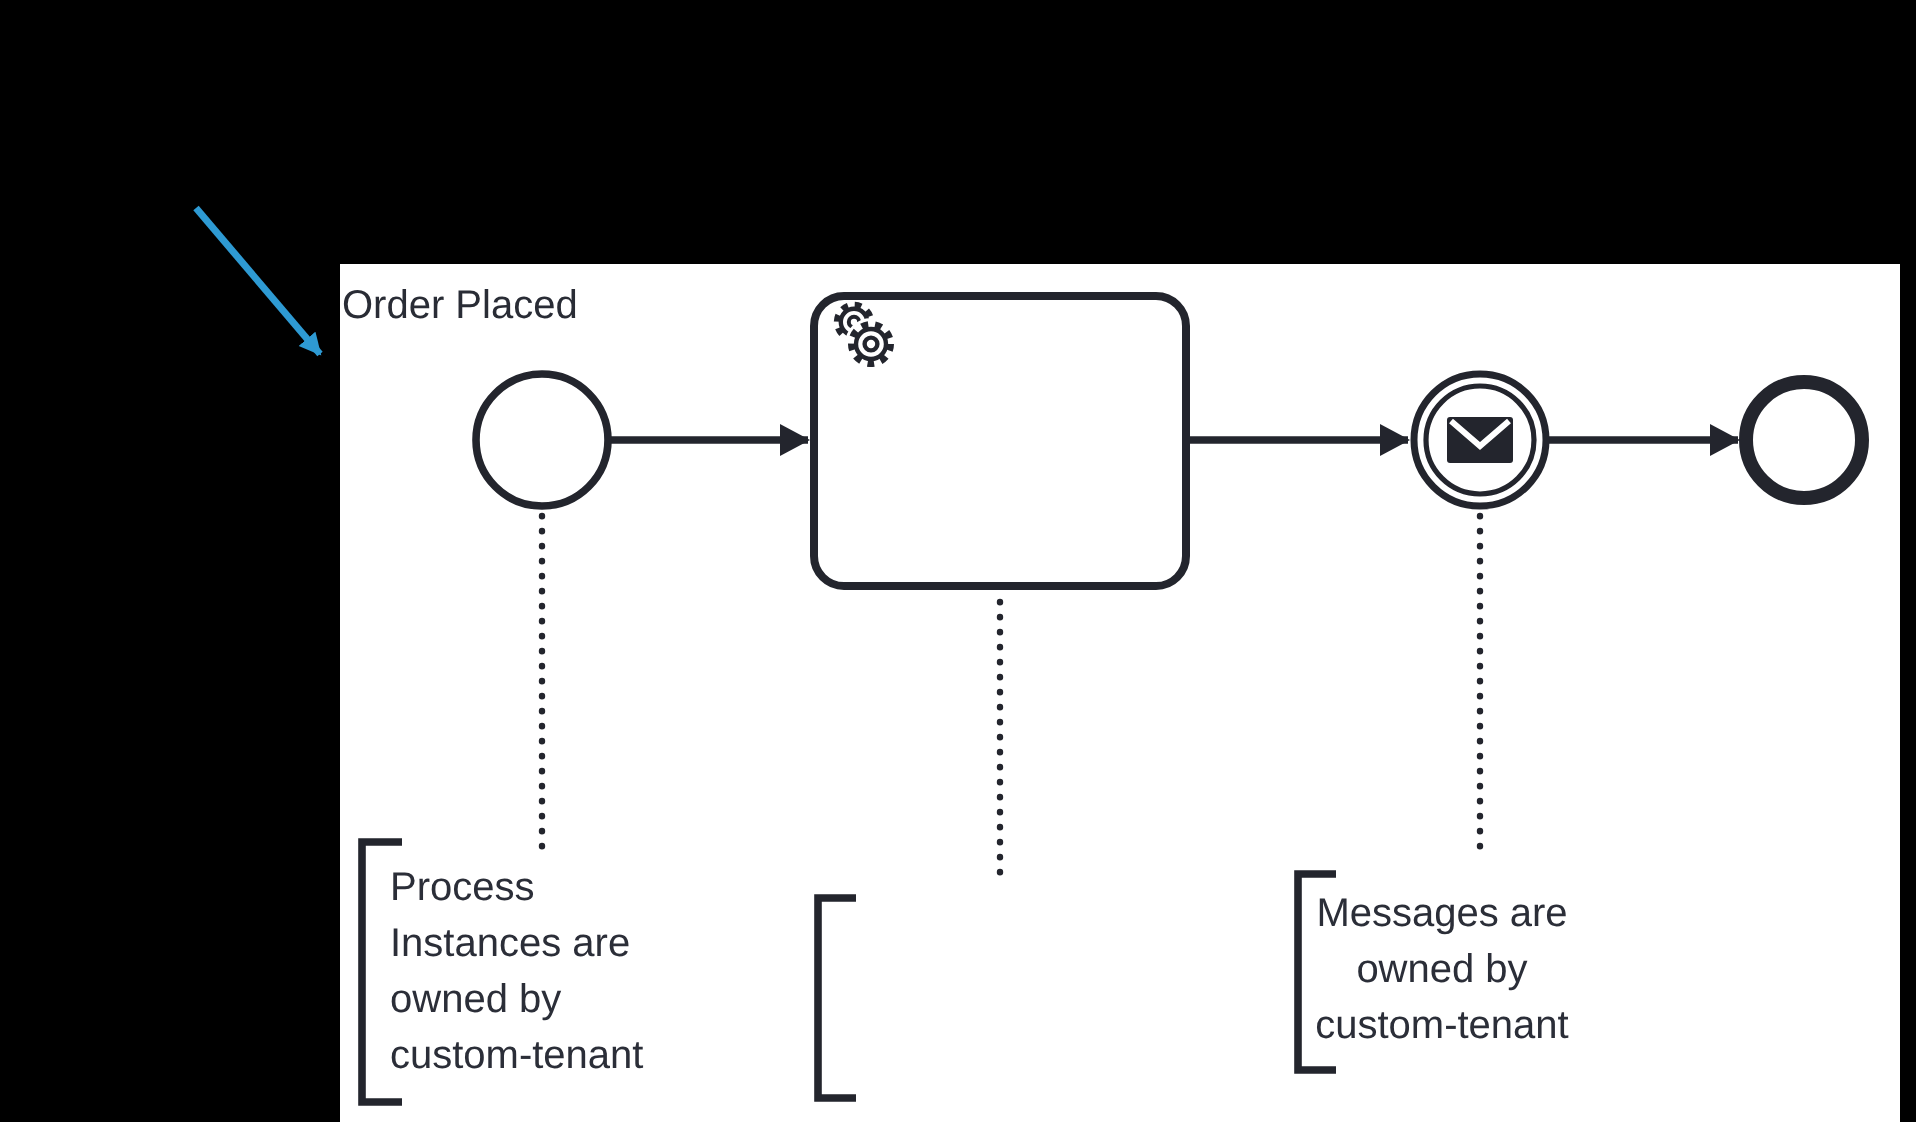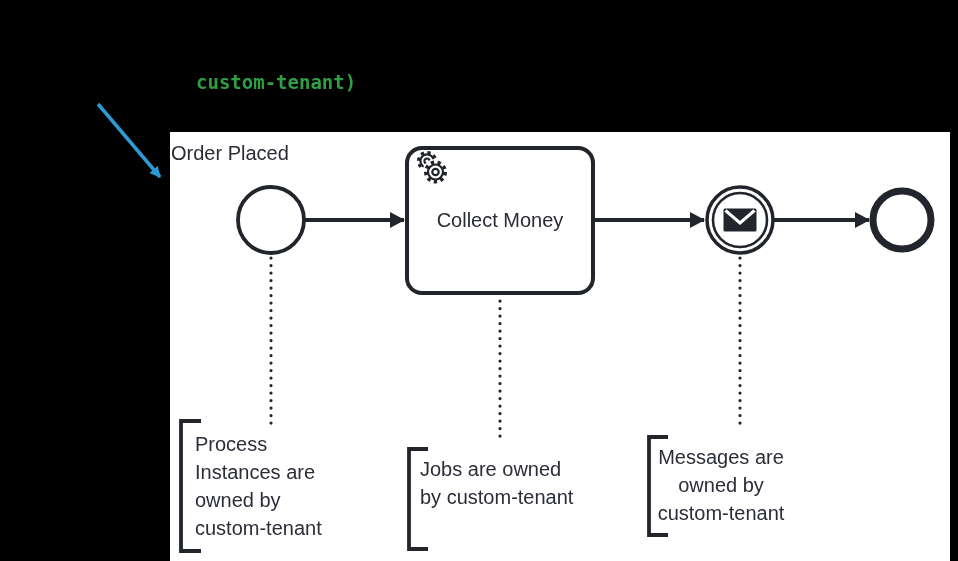--- a/index.html
+++ b/index.html
@@ -65,21 +65,20 @@
   .ann-2 { left: 420px; top: 455px; width: 200px; }
   .ann-3 { left: 631px; top: 443px; width: 180px; text-align: center; }
 </style>
 </head>
 <body>
 
 <div id="stage">
 
   <div class="canvas"></div>
 
-  <div class="code-snippet">custom-tenant)</div>
 
   <svg class="overlay" viewBox="0 0 958 561">
     <defs>
       <marker id="arrow-dark" markerUnits="userSpaceOnUse" markerWidth="18" markerHeight="18" refX="14" refY="8" orient="auto">
         <path d="M0,0 L15,8 L0,16 Z" fill="#23252d"></path>
       </marker>
       <marker id="arrow-blue" markerUnits="userSpaceOnUse" markerWidth="16" markerHeight="14" refX="10" refY="5.5" orient="auto">
         <path d="M0,0 L11,5.5 L0,11 Z" fill="#2e9ad3"></path>
       </marker>
     </defs>
@@ -152,28 +151,25 @@
     <g>
       <path d="M428,449 H409 V549 H428" fill="none" stroke="#23252d" stroke-width="3.8"></path>
     </g>
     <g>
       <path d="M668,437 H649 V535 H668" fill="none" stroke="#23252d" stroke-width="3.8"></path>
     </g>
   </svg>
 
   <div class="node-label label-order-placed">Order Placed</div>
 
-  <div class="task-label">Collect Money</div>
 
 
   <div class="annotation-text ann-1">Process
 Instances are
 owned by
 custom-tenant</div>
 
-  <div class="annotation-text ann-2">Jobs are owned
-by custom-tenant</div>
 
   <div class="annotation-text ann-3">Messages are
 owned by
 custom-tenant</div>
 
 </div>
 
 </body></html>

